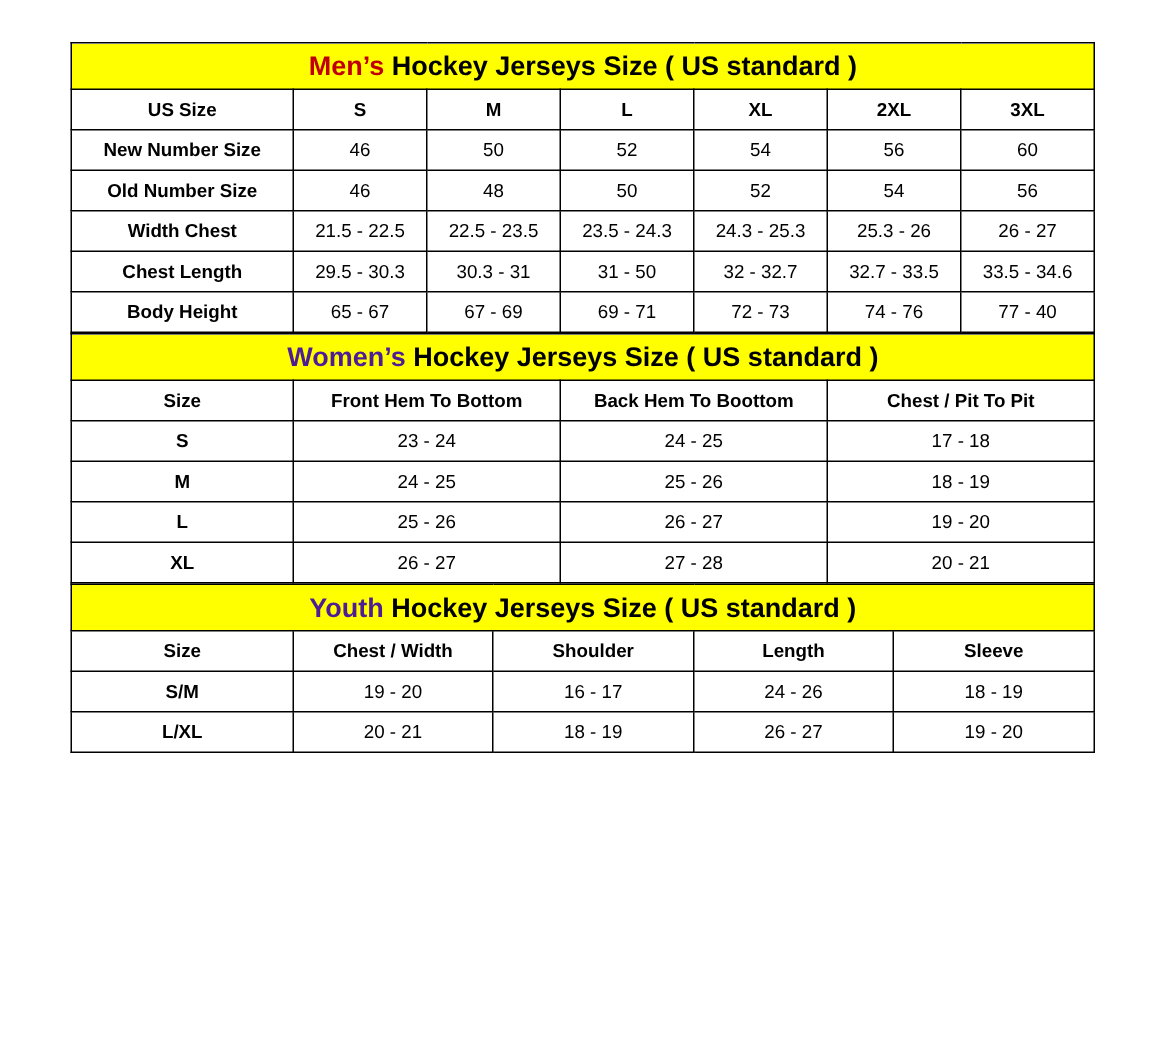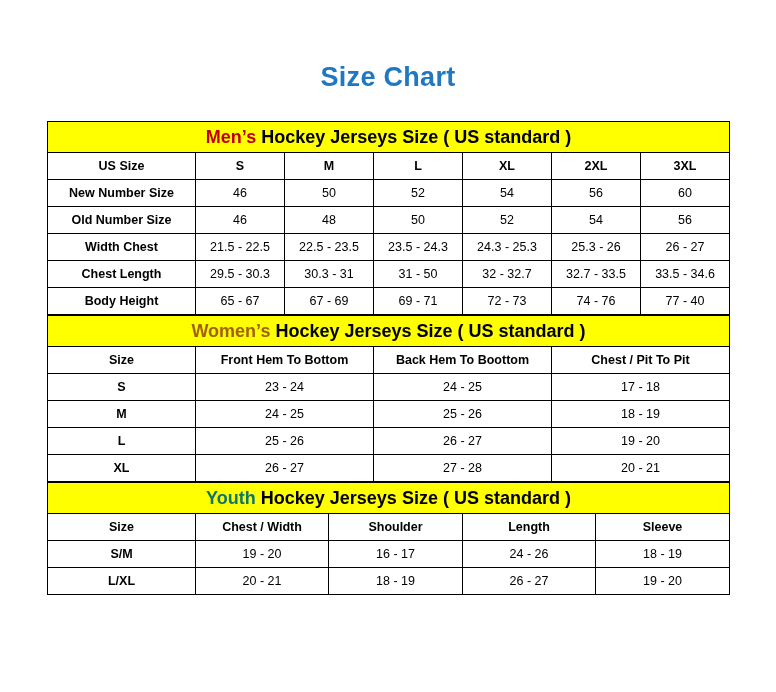--- a/index.html
+++ b/index.html
@@ -50,38 +50,37 @@
     overflow: hidden;
   }
   .section-head td {
     background: #ffff00;
     height: 30px;
     line-height: 30px;
     font-size: 18px;
     font-weight: bold;
   }
   .accent-men { color: #c00000; }
-  .accent-women { color: #a16207; }
-  .accent-youth { color: #0f766e; margin-top: 32px; }
+  .accent-women { color: #4c1d95; }
+  .accent-youth { color: #4c1d95; margin-top: 32px; }
   .hdr td {
     font-weight: bold;
   }
   .rowlabel {
     font-weight: bold;
   }
   .bold-cell {
     font-weight: bold;
   }
 </style>
 </head>
 <body>
 
 <div class="page">
 
-  <div class="title">Size Chart</div>
 
   <div class="tables">
 
     <table>
       <colgroup>
         <col style="width:148px">
         <col style="width:89px">
         <col style="width:89px">
         <col style="width:89px">
         <col style="width:89px">

